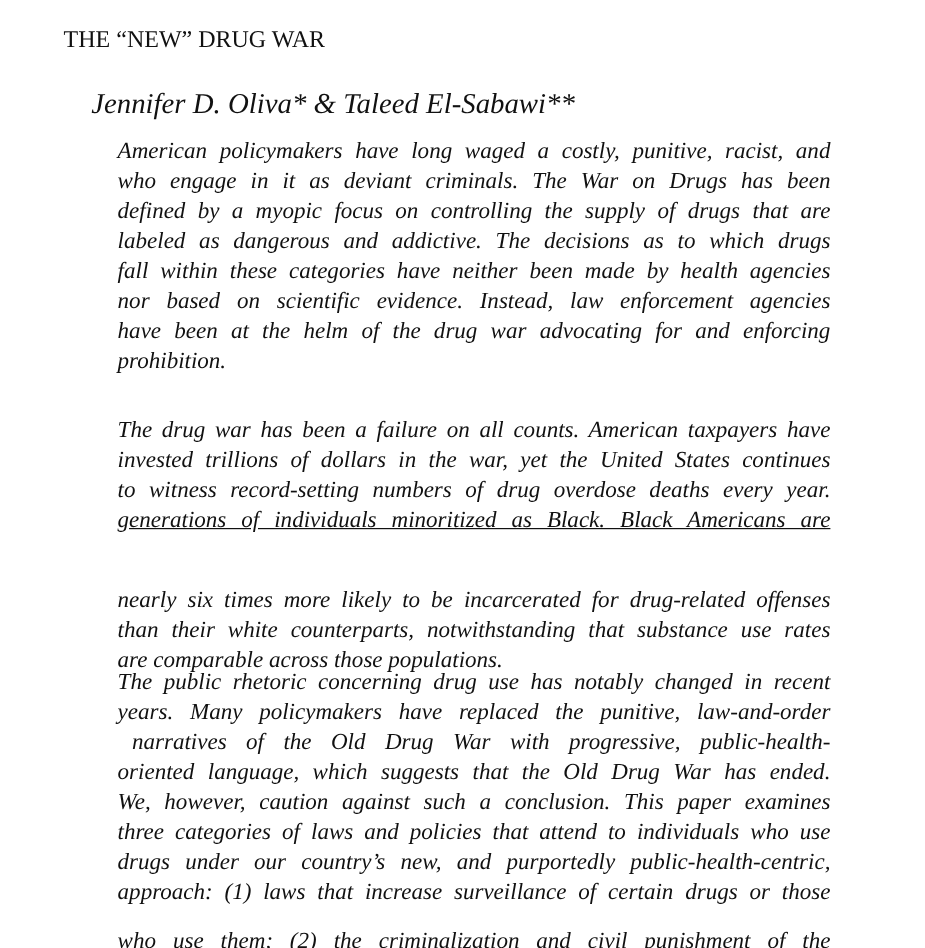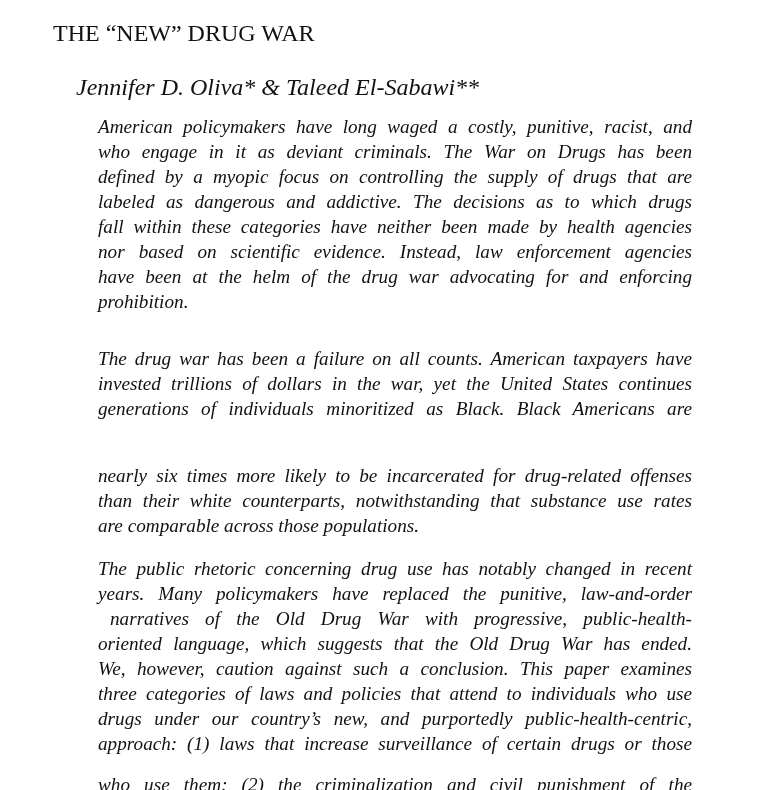--- a/index.html
+++ b/index.html
@@ -12,21 +12,21 @@
       height: 790px;
       position: relative;
       overflow: hidden;
       font-family: "Liberation Serif", "DejaVu Serif", serif;
       color: #111111;
     }
     .title {
       position: absolute;
       left: 53px;
       top: 20px;
-      font-size: 24px;
+      font-size: 20px;
       line-height: 26px;
       letter-spacing: 0px;
       white-space: nowrap;
     }
     .authors {
       position: absolute;
       left: 76px;
       top: 74px;
       font-size: 24px;
       line-height: 26px;
@@ -75,21 +75,22 @@
         <span class="line" style="white-space: normal;">defined by a myopic focus on controlling the supply of drugs that are</span>
         <span class="line" style="white-space: normal;">labeled as dangerous and addictive. The decisions as to which drugs</span>
         <span class="line" style="white-space: normal;">fall within these categories have neither been made by health agencies</span>
         <span class="line" style="white-space: normal;">nor based on scientific evidence. Instead, law enforcement agencies</span>
         <span class="line" style="white-space: normal;">have been at the helm of the drug war advocating for and enforcing</span>
         <span class="line last" style="white-space: normal;">prohibition.</span>
       </div>
     <div class="para" id="p2">
         <span class="line" style="white-space: normal;">The drug war has been a failure on all counts. American taxpayers have</span>
         <span class="line" style="white-space: normal;">invested trillions of dollars in the war, yet the United States continues</span>
-        <span class="line" style="white-space: normal;">generations of individuals minoritized as Black. Black Americans are</span>
+        <span class="line" style="white-space: normal;">to witness record-setting numbers of drug overdose deaths every year.</span>
+        <span class="line" style="white-space: normal; text-decoration: underline;">generations of individuals minoritized as Black. Black Americans are</span>
         <span class="line" style="white-space: normal; margin-top: 42px;">nearly six times more likely to be incarcerated for drug-related offenses</span>
         <span class="line" style="white-space: normal;">than their white counterparts, notwithstanding that substance use rates</span>
         <span class="line last" style="white-space: normal;">are comparable across those populations.</span>
       </div>
     <div class="para" id="p3">
         <span class="line" style="white-space: normal;">The public rhetoric concerning drug use has notably changed in recent</span>
         <span class="line" style="white-space: normal;">years. Many policymakers have replaced the punitive, law-and-order</span>
         <span class="line" style="white-space: normal; margin-left: 12px;">narratives of the Old Drug War with progressive, public-health-</span>
         <span class="line" style="white-space: normal;">oriented language, which suggests that the Old Drug War has ended.</span>
         <span class="line" style="white-space: normal;">We, however, caution against such a conclusion. This paper examines</span>

